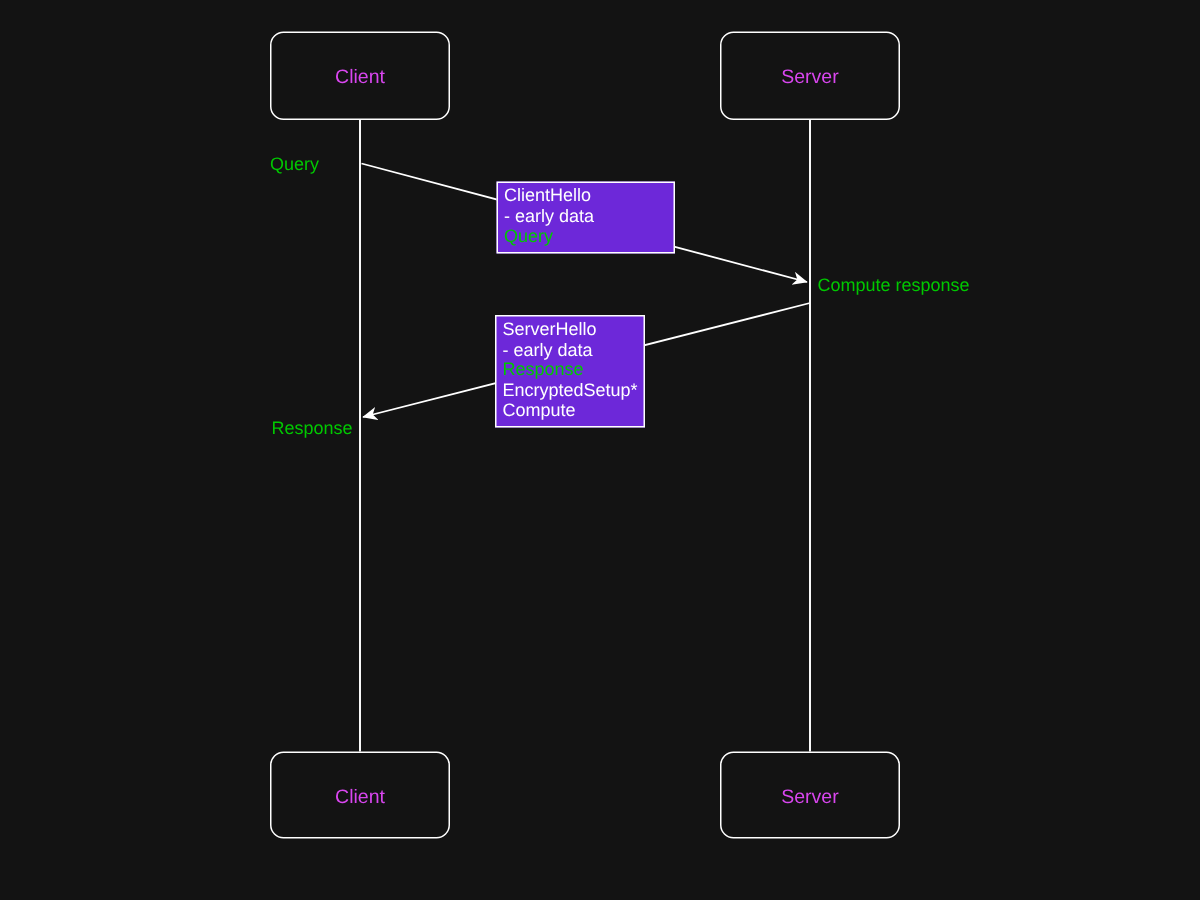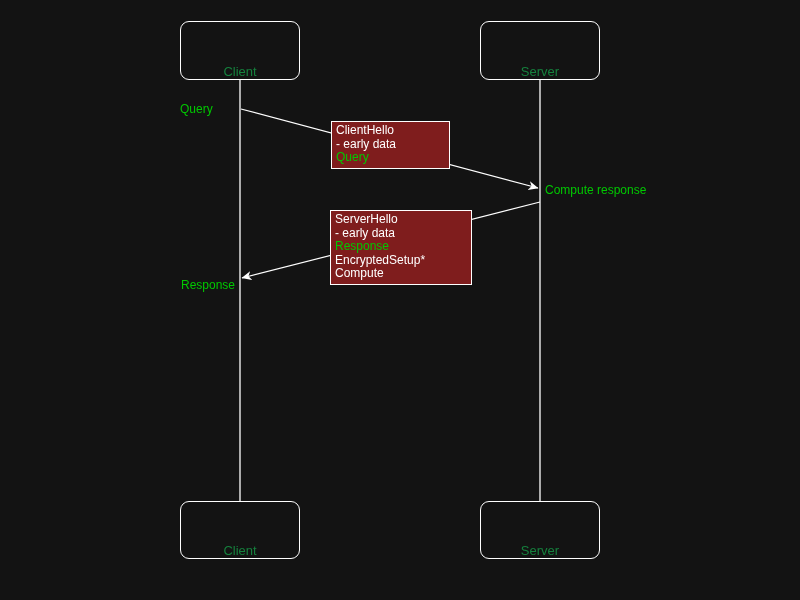--- a/index.html
+++ b/index.html
@@ -21,44 +21,44 @@
     top: 0;
   }
   .participant {
     position: absolute;
     width: 120px;
     height: 59px;
     box-sizing: border-box;
     border: 1.3px solid #ffffff;
     border-radius: 9px;
     background: #131313;
-    color: #15803d;
+    color: #d946ef;
     font-size: 13px;
     display: flex;
-    align-items: flex-end;
+    align-items: center;
     justify-content: center;
   }
   .p-client-top    { left: 180px; top: 21px; }
   .p-server-top    { left: 480px; top: 21px; }
   .p-client-bottom { left: 180px; top: 501px; height: 58px; }
   .p-server-bottom { left: 480px; top: 501px; height: 58px; }
 
   .msg-box {
     position: absolute;
     box-sizing: border-box;
     border: 1px solid #ffffff;
-    background: #7f1d1d;
+    background: #6d28d9;
     color: #ffffff;
     font-size: 12px;
     line-height: 13.5px;
     padding: 2px 4px 3px 4px;
   }
   .msg-box .line { white-space: nowrap; }
   .box-request { left: 331px; top: 121px; width: 119px; }
-  .box-reply   { left: 330px; top: 210px; width: 142px; }
+  .box-reply   { left: 330px; top: 210px; width: 100px; }
 
   .label {
     position: absolute;
     font-size: 12px;
     line-height: 14px;
     color: #00c800;
     white-space: nowrap;
   }
   .label-query    { left: 180px; top: 102px; }
   .label-compute  { left: 545px; top: 183px; }

